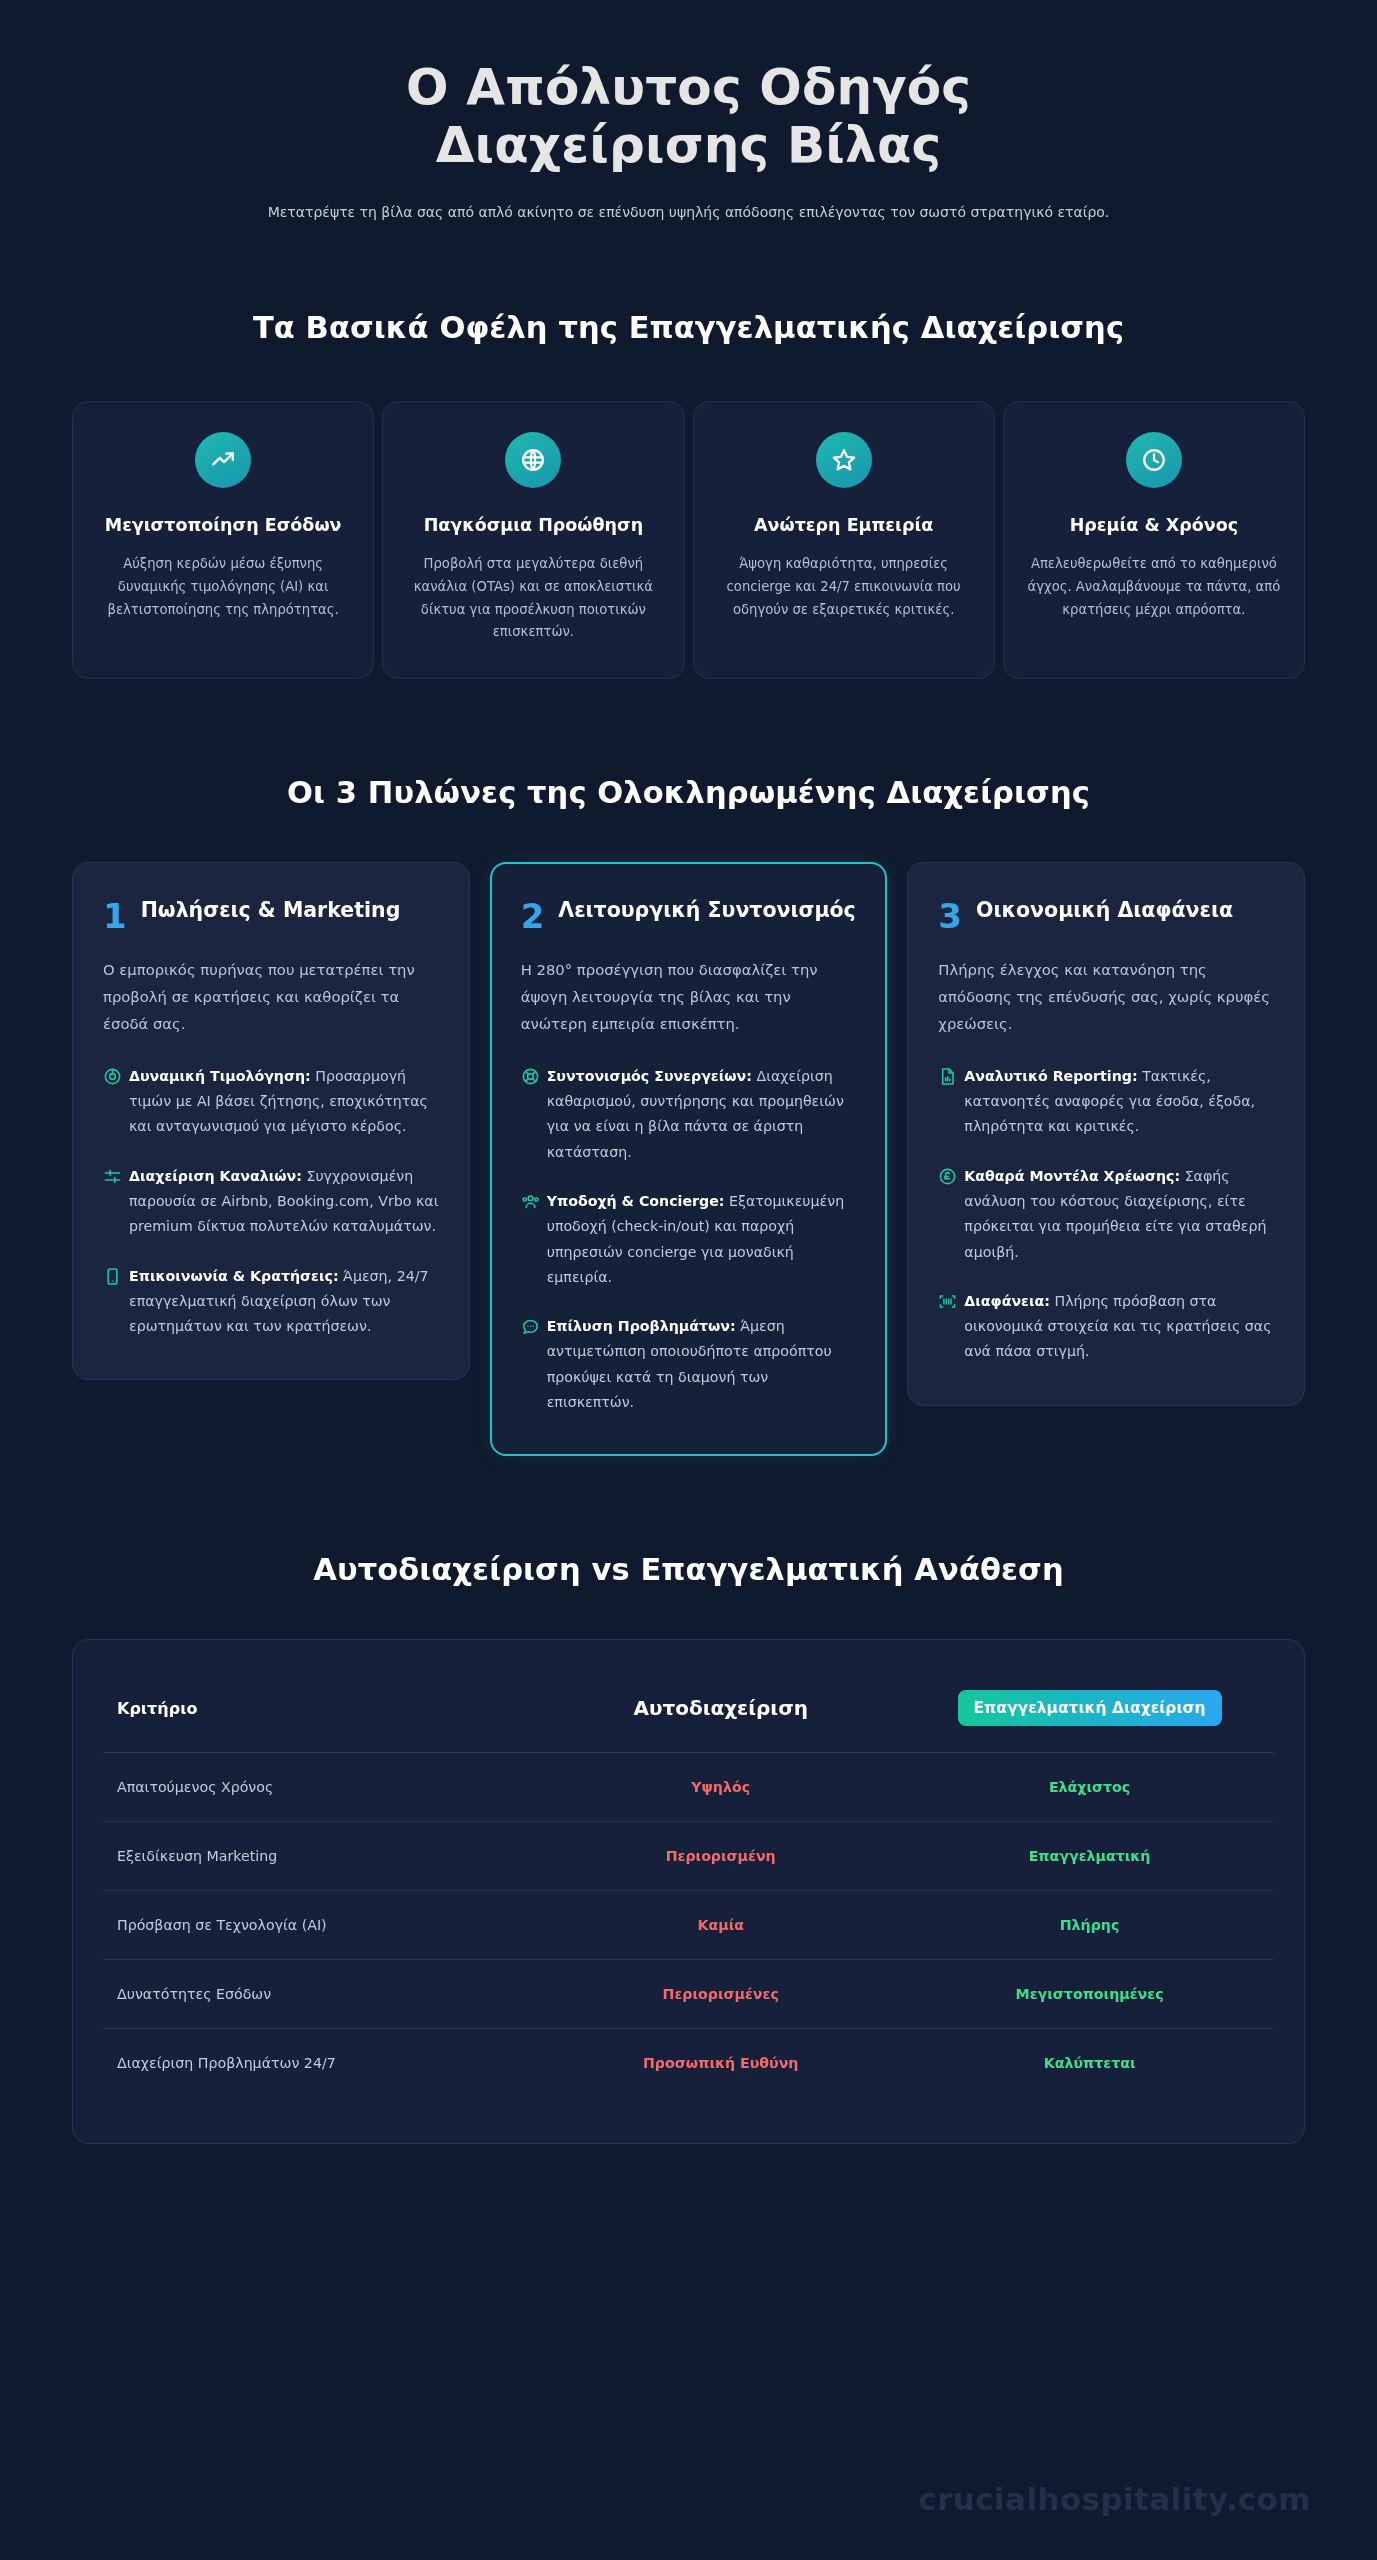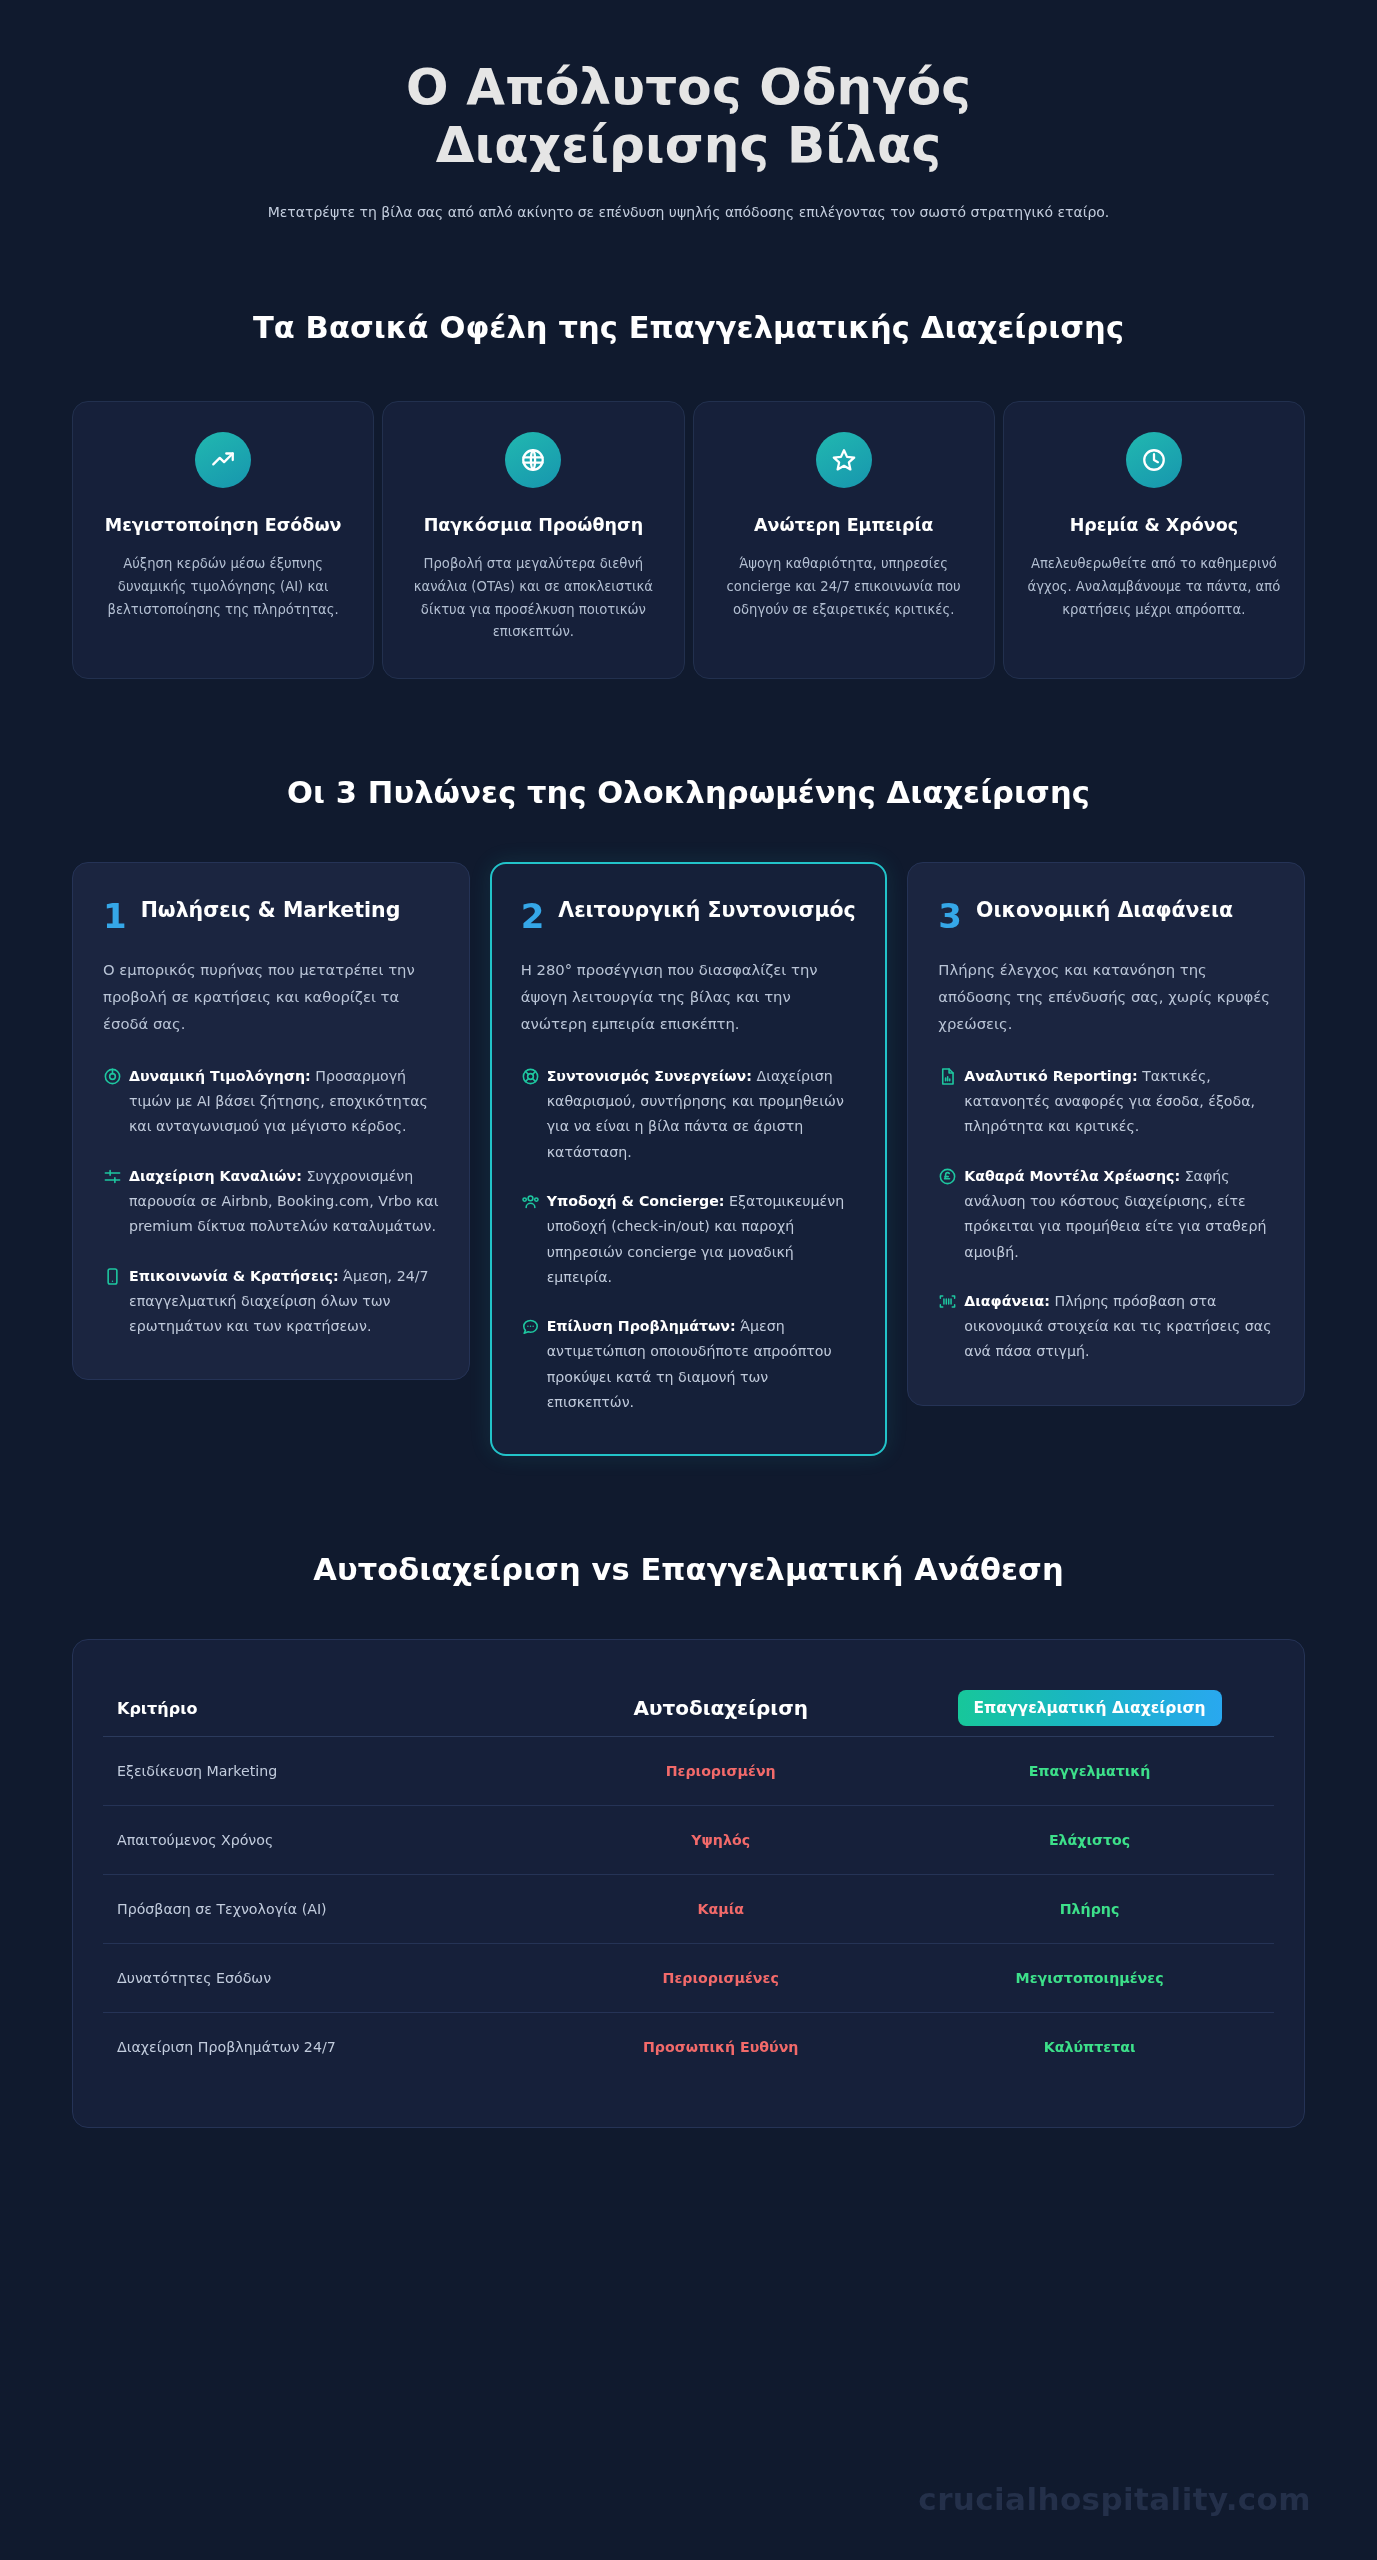--- a/index.html
+++ b/index.html
@@ -182,21 +182,21 @@
   table.compare {
     width: 100%;
     border-collapse: collapse;
   }
   table.compare th, table.compare td {
     padding: 26px 12px;
     vertical-align: middle;
   }
   table.compare thead th {
     padding-top: 20px;
-    padding-bottom: 10px;
+    padding-bottom: 26px;
     border-bottom: 1px solid #2b3a5c;
   }
   .th-criterion {
     text-align: left;
     font-size: 16px;
     font-weight: 700;
     color: #ffffff;
     width: 37%;
     padding-left: 14px !important;
   }
@@ -453,28 +453,28 @@
           <tr>
             <th class="th-criterion">Κριτήριο</th>
             <th class="th-self">Αυτοδιαχείριση</th>
             <th class="th-pro">
               <span class="badge">Επαγγελματική Διαχείριση</span>
             </th>
           </tr>
         </thead>
         <tbody>
           <tr>
+            <td class="td-criterion">Απαιτούμενος Χρόνος</td>
+            <td class="td-self">Υψηλός</td>
+            <td class="td-pro">Ελάχιστος</td>
+          </tr>
+          <tr>
             <td class="td-criterion">Εξειδίκευση Marketing</td>
             <td class="td-self">Περιορισμένη</td>
             <td class="td-pro">Επαγγελματική</td>
-          </tr>
-          <tr>
-            <td class="td-criterion">Απαιτούμενος Χρόνος</td>
-            <td class="td-self">Υψηλός</td>
-            <td class="td-pro">Ελάχιστος</td>
           </tr>
           <tr>
             <td class="td-criterion">Πρόσβαση σε Τεχνολογία (AI)</td>
             <td class="td-self">Καμία</td>
             <td class="td-pro">Πλήρης</td>
           </tr>
           <tr>
             <td class="td-criterion">Δυνατότητες Εσόδων</td>
             <td class="td-self">Περιορισμένες</td>
             <td class="td-pro">Μεγιστοποιημένες</td>

